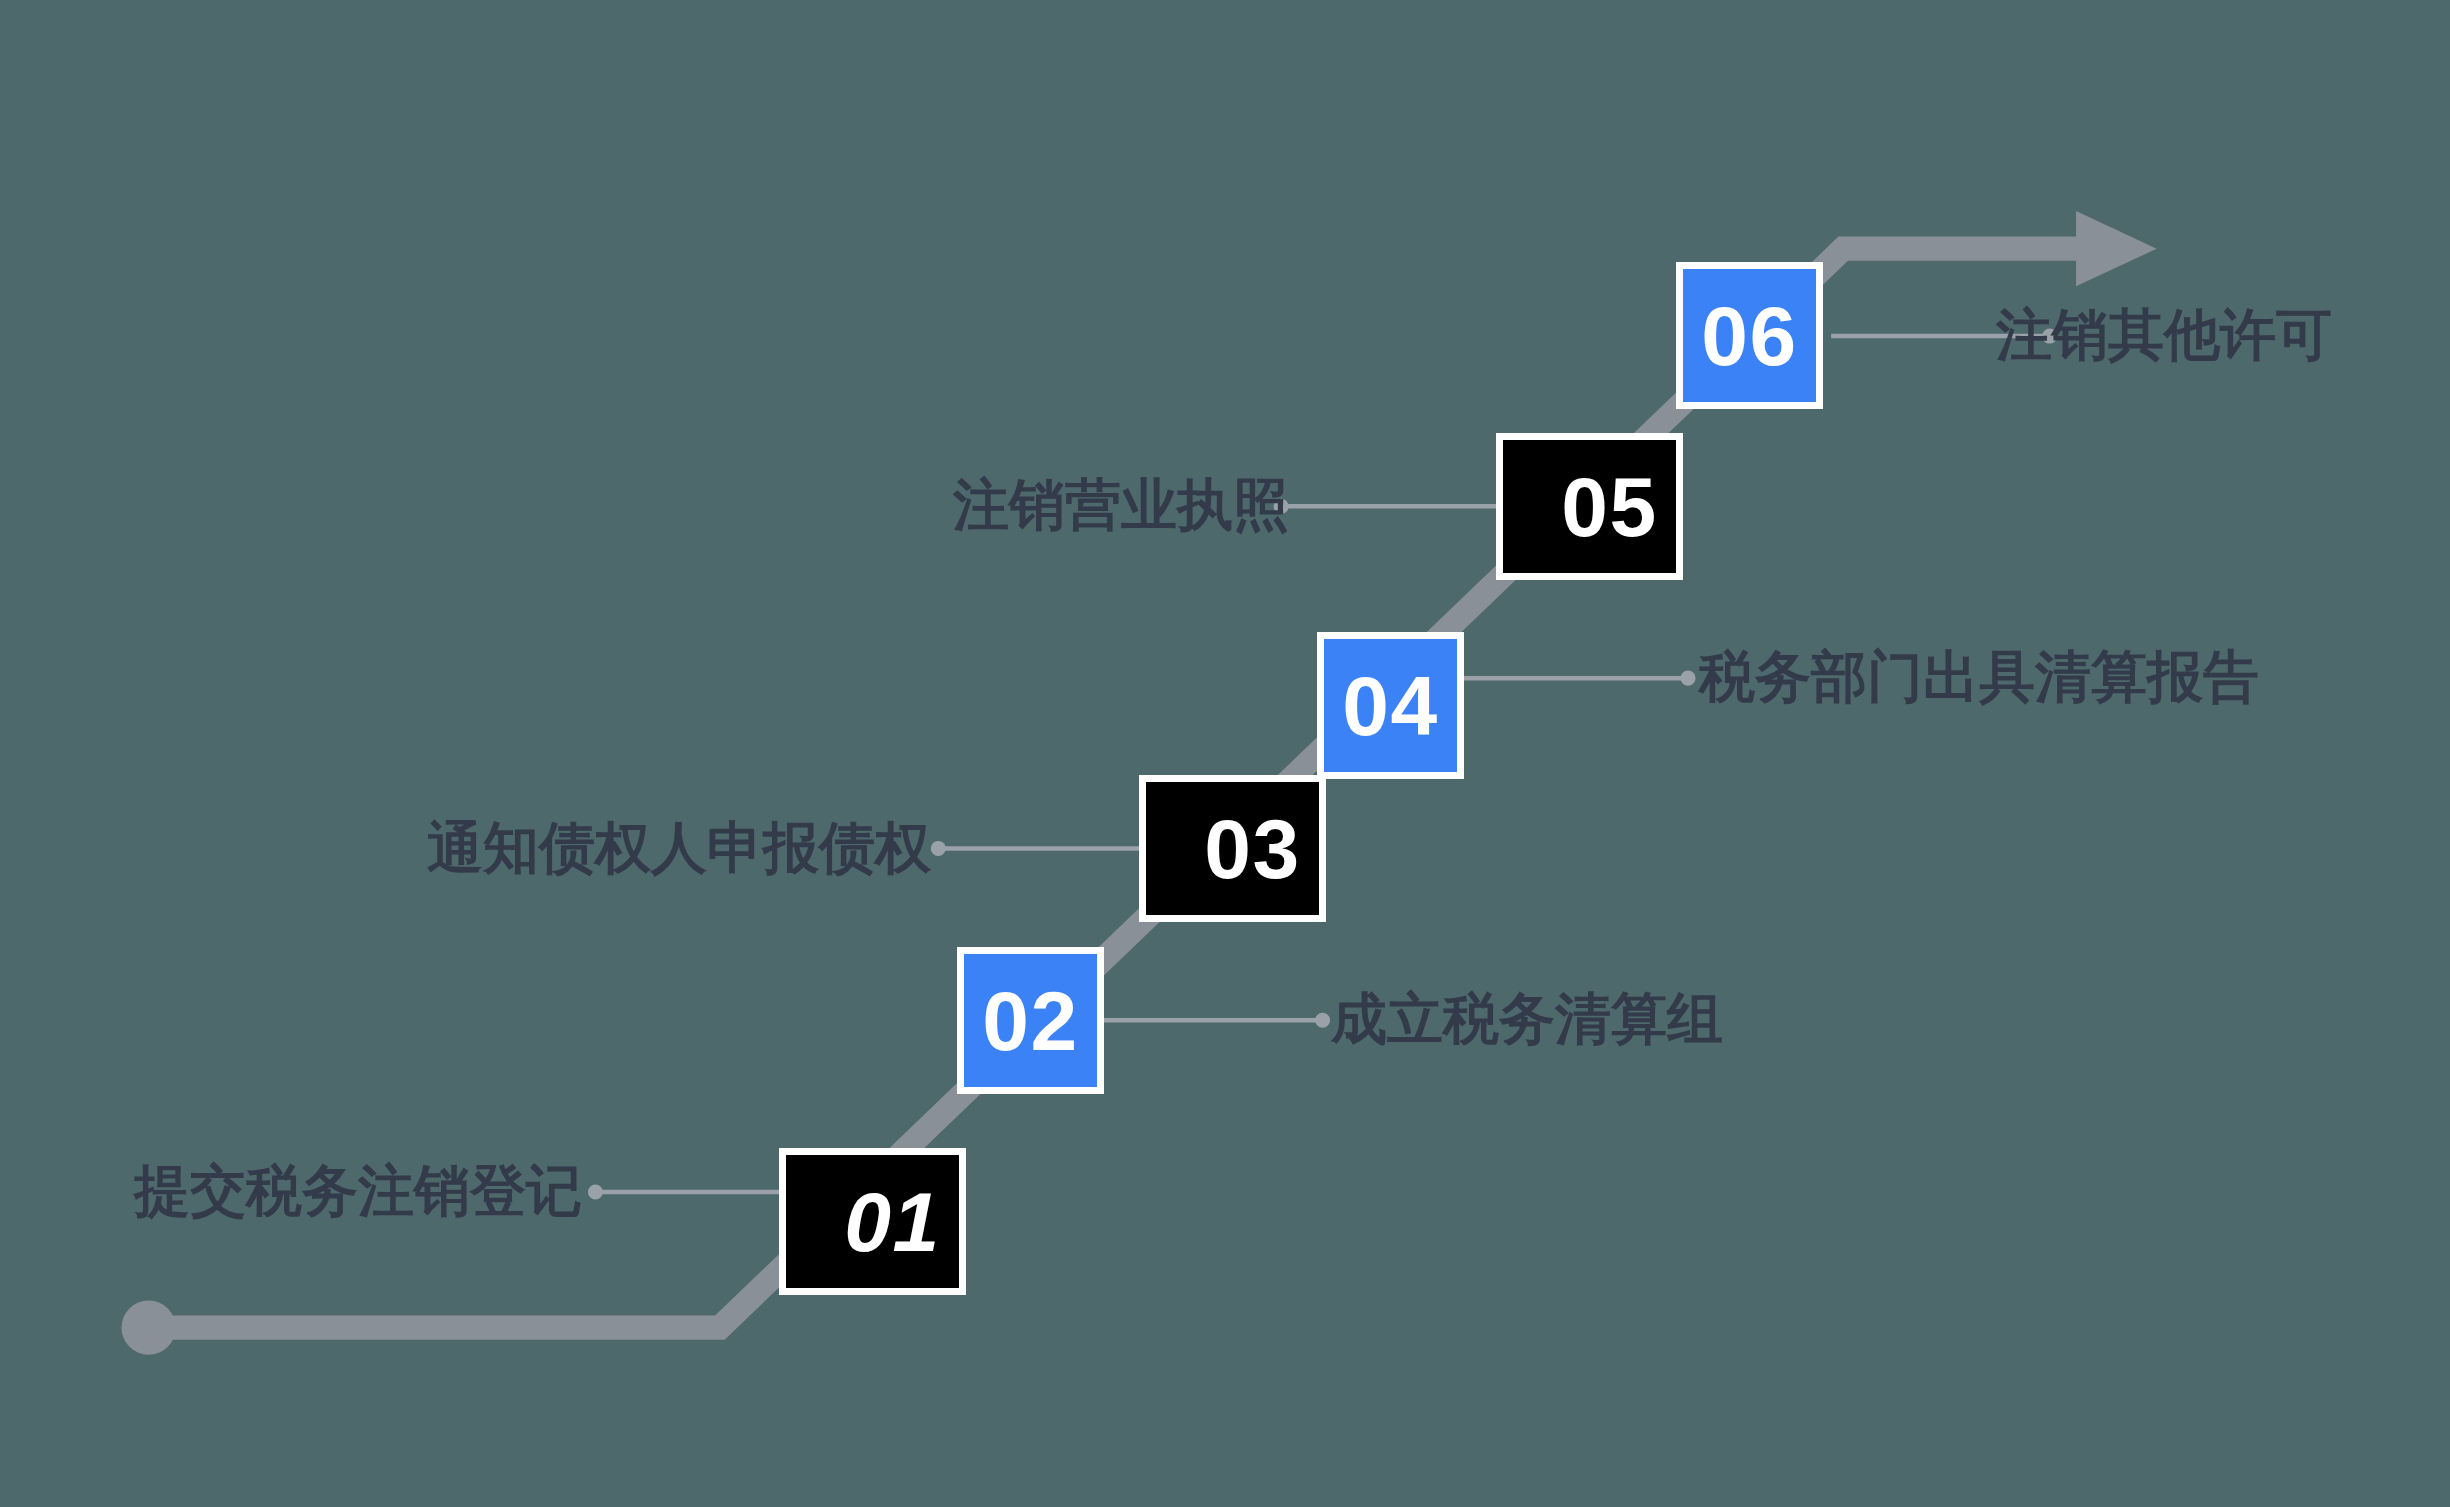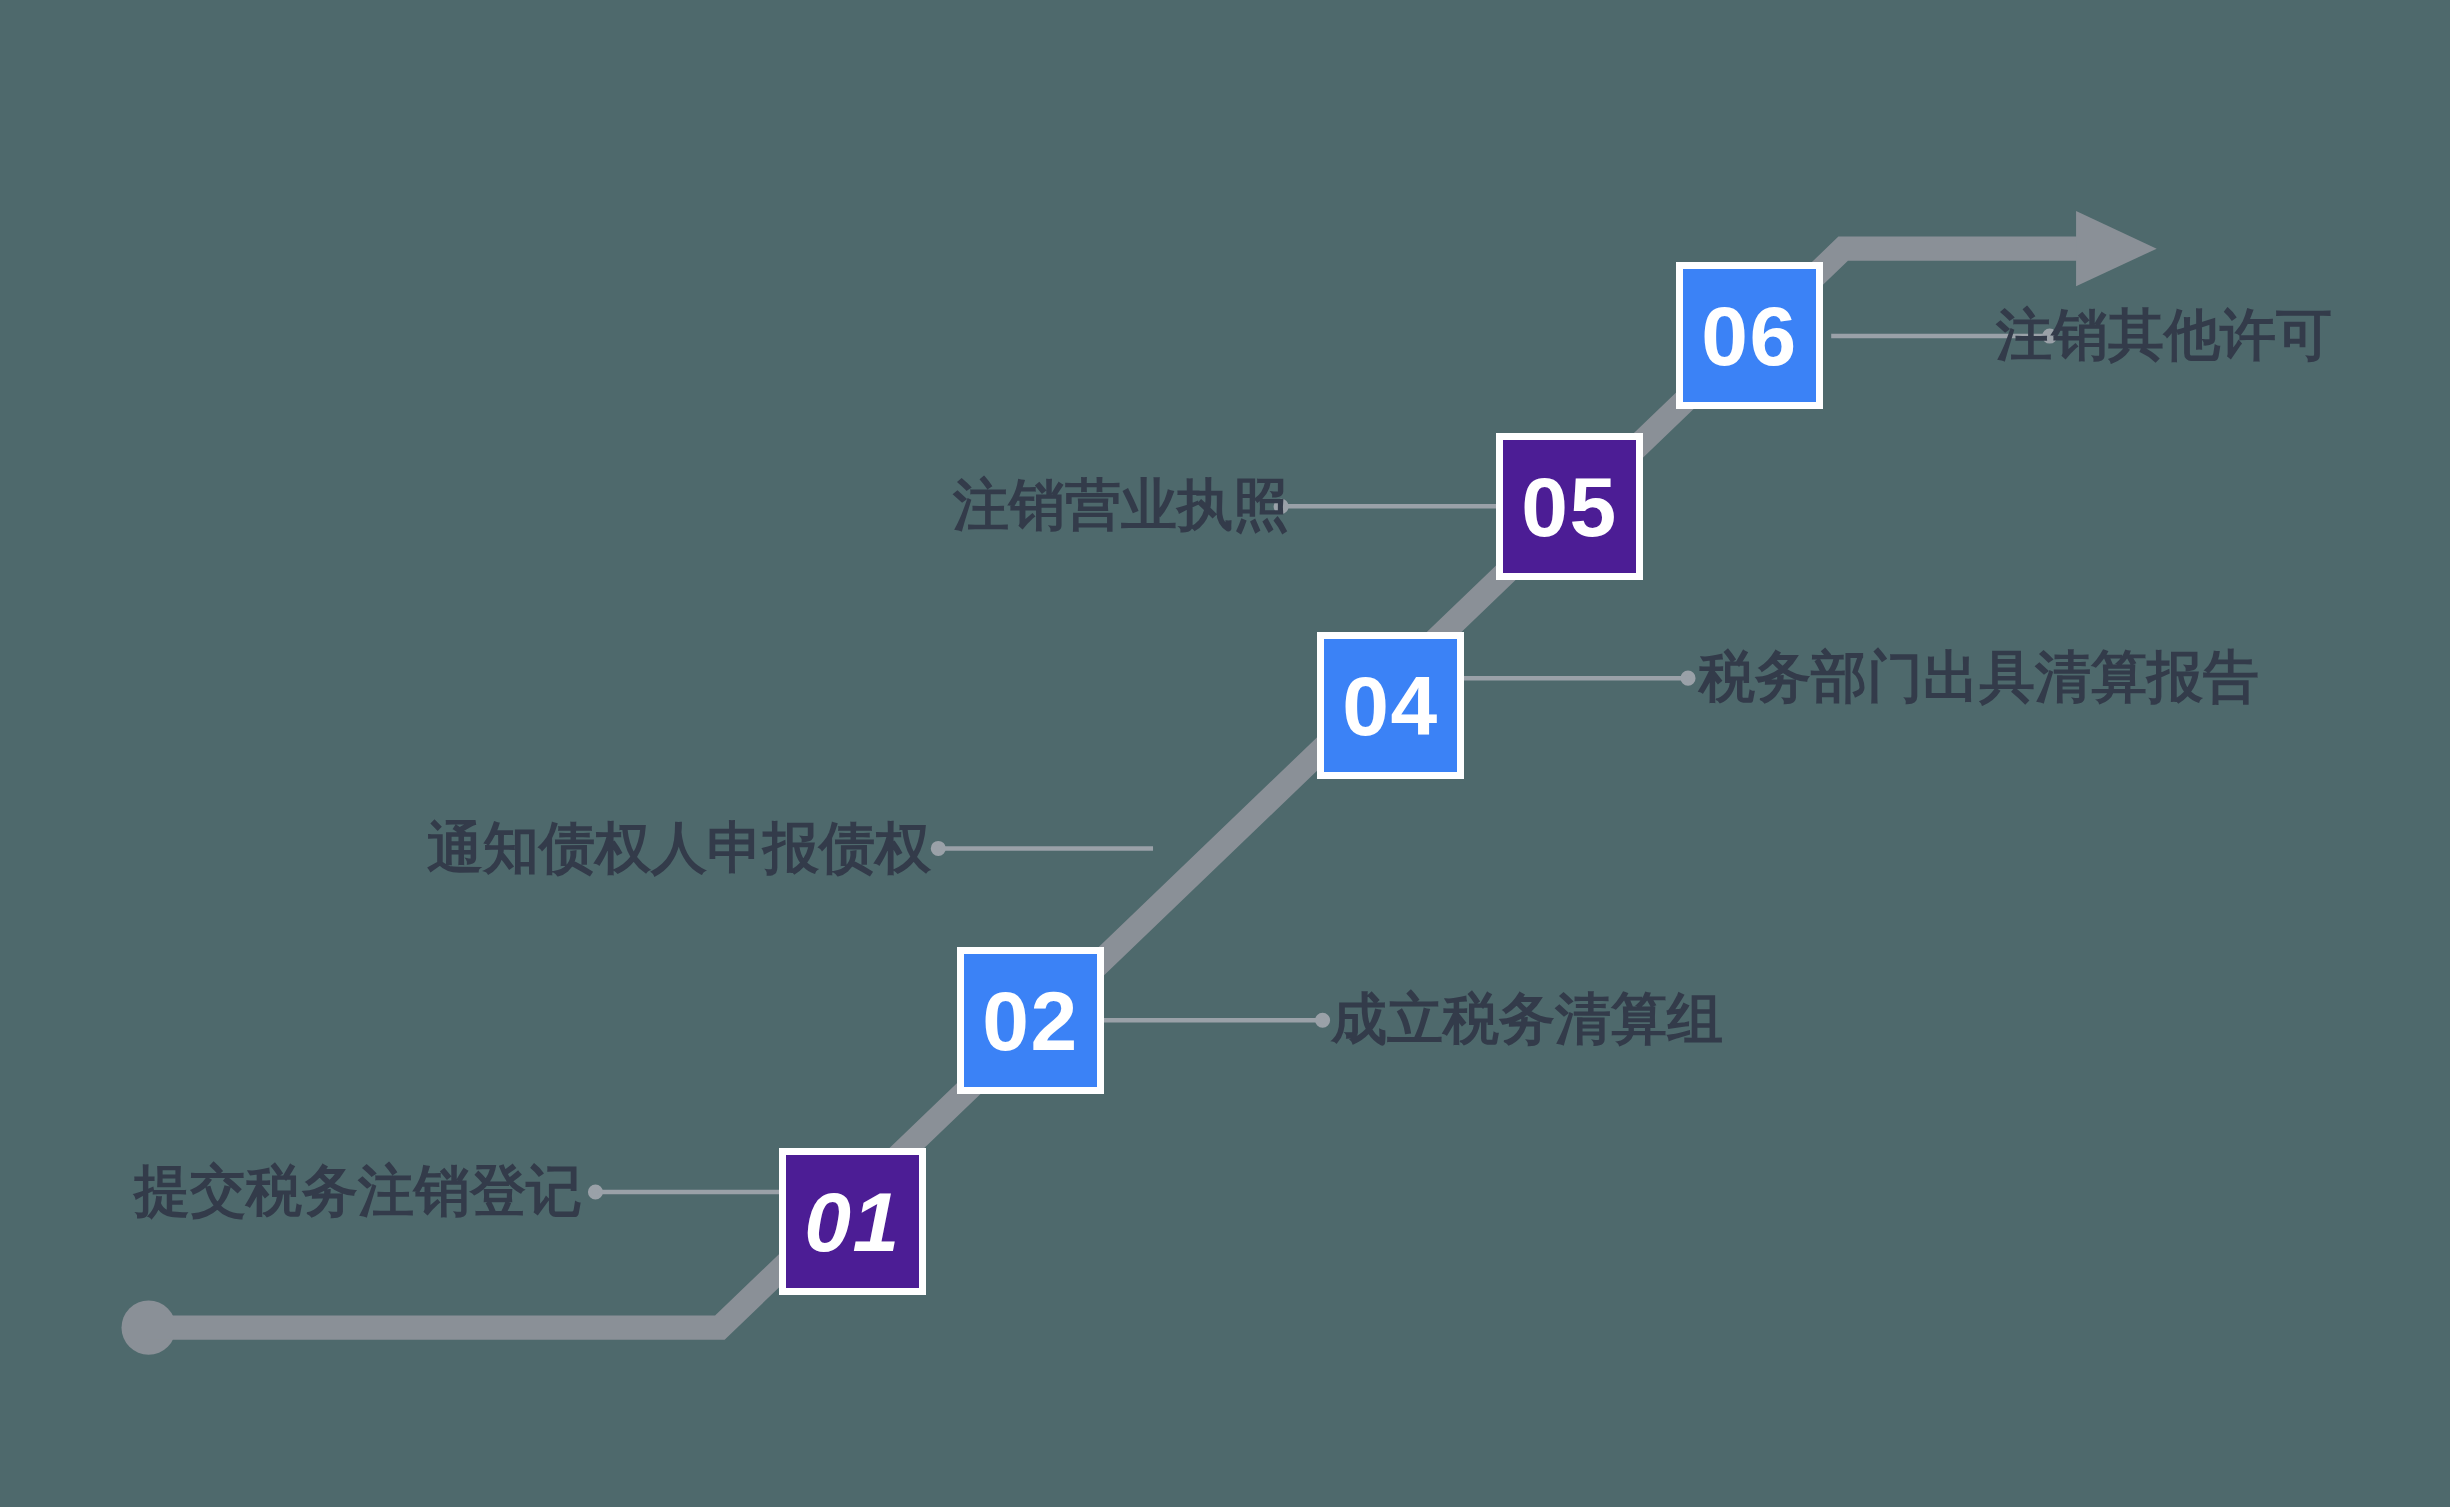--- a/index.html
+++ b/index.html
@@ -24,21 +24,21 @@
     box-sizing: content-box;
     display: flex;
     align-items: center;
     justify-content: center;
     color: #ffffff;
     font-size: 84px;
     font-weight: bold;
     letter-spacing: 1.5px;
     line-height: 1;
   }
-  .square.dark   { background: #4c1d95; }
+  .square.dark   { background: #000000; padding-left: 40px; }
   .square.yellow { background: #3b82f6; }
   .s1 { left: 779px; top: 1148px; font-style: italic; }
   .s2 { left: 957px; top: 947px; }
   .s3 { left: 1139px; top: 775px; }
   .s4 { left: 1317px; top:  632px; }
   .s5 { left: 1496px; top:  433px; }
   .s6 { left: 1676px; top:  262px; }
   .label {
     position: absolute;
     font-size: 56px;
@@ -80,20 +80,23 @@
       <circle cx="2720" cy="446" r="7"></circle>
     </g>
   </svg>
 
   <div class="square dark s1">
     <span>01</span>
   </div>
   <div class="square yellow s2">
     <span>02</span>
   </div>
+  <div class="square dark s3">
+    <span>03</span>
+  </div>
   <div class="square yellow s4">
     <span>04</span>
   </div>
   <div class="square dark s5">
     <span>05</span>
   </div>
   <div class="square yellow s6">
     <span>06</span>
   </div>
 

